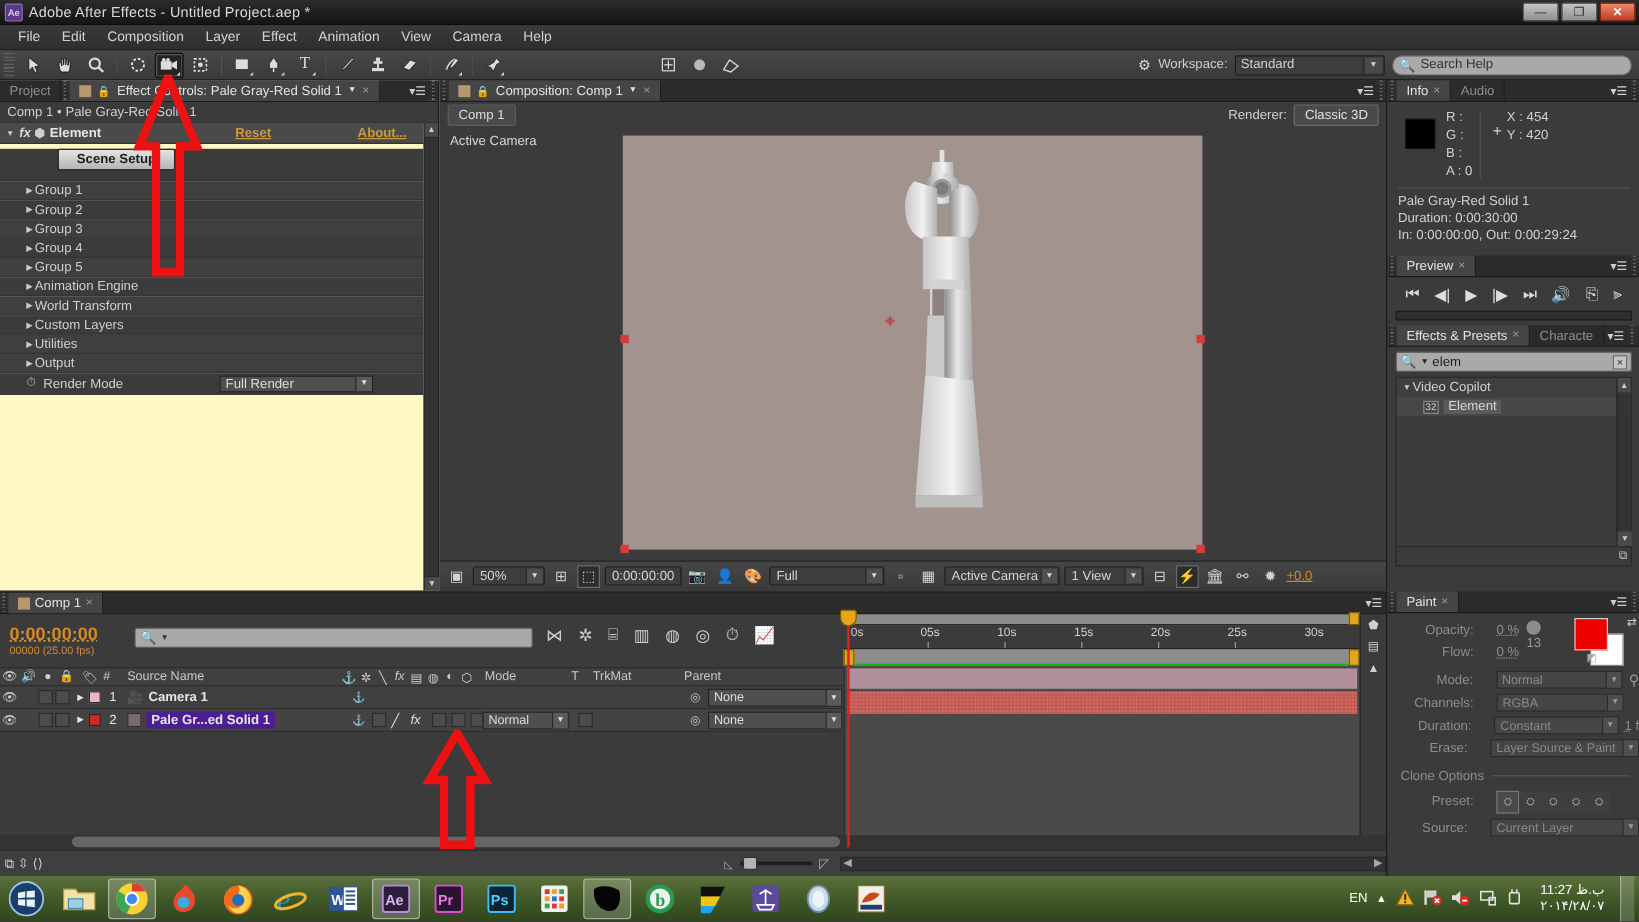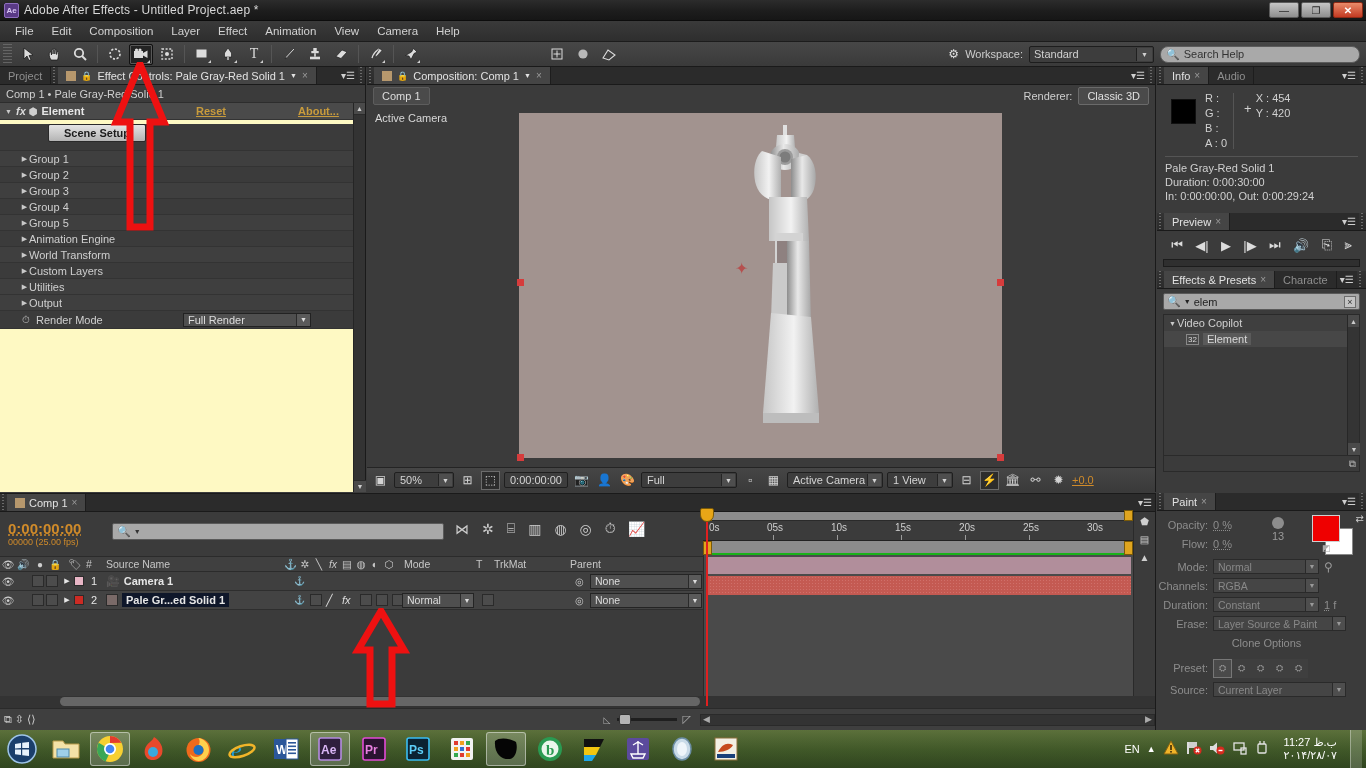--- a/index.html
+++ b/index.html
@@ -188,21 +188,21 @@
   .tl-switches { position:absolute; left:455px; top:8px; display:flex; gap:13px; align-items:center; color:#cdcdcd; font-size:14px;}
   .tl-colhdr { height:16px; background:#404040; border-top:1px solid #2b2b2b; border-bottom:1px solid #2b2b2b;
      display:flex; align-items:center; font-size:10.5px; color:#c7c7c7; position:relative;}
   .tl-row { height:19px; display:flex; align-items:center; position:relative; border-bottom:1px solid #2e2e2e;
      background:#3f3f3f; font-size:11px; color:#e6e6e6;}
   .tl-row.alt { background:#434343;}
   .eyebox { width:16px; text-align:center; color:#cfcfcf; font-size:10px;}
   .sqbox { width:12px; height:12px; background:#4c4c4c; border:1px solid #2a2a2a; margin-right:2px;}
   .labelchip { width:10px; height:10px; border:1px solid #2b2b2b; }
   .layername { font-weight:bold; }
-  .layername.sel { background:#0f172a; padding:1px 4px; }
+  .layername.sel { background:#4c1d95; padding:1px 4px; }
   .mode-sel { position:absolute; left:402px; width:72px; height:15px; background:#4f4f4f; border:1px solid #242424;
      font-size:10.5px; color:#ddd; display:flex; align-items:center; padding-left:4px;}
   .mode-sel .arw { position:absolute; right:0; top:0; bottom:0; width:13px; background:#5a5a5a; border-left:1px solid #2a2a2a;
      display:flex;align-items:center;justify-content:center;font-size:7px;}
   .par-sel { position:absolute; left:590px; width:112px; height:15px; background:#4f4f4f; border:1px solid #242424;
      font-size:10.5px; color:#ddd; display:flex; align-items:center; padding-left:4px;}
   .par-sel .arw { position:absolute; right:0; top:0; bottom:0; width:13px; background:#5a5a5a; border-left:1px solid #2a2a2a;
      display:flex;align-items:center;justify-content:center;font-size:7px;}
   .tl-graph { position:absolute; left:703px; top:18px; right:22px; bottom:24px; background:#4a4a4a; border-left:1px solid #2a2a2a;}
   .tl-ruler { position:absolute; left:703px; top:18px; right:22px; height:9px; background:#8c8c8c; border-bottom:1px solid #2a2a2a;}
@@ -223,21 +223,21 @@
      display:flex; align-items:center; gap:3px; padding-left:4px;}
   .tl-hscroll { position:absolute; left:0; right:0; bottom:22px; height:12px; background:#333; }
   .tl-hscroll .thumb { position:absolute; left:60px; top:1px; width:640px; height:9px; background:#666; border-radius:5px;}
   .zoomslider { margin-left:auto; display:flex; align-items:center; gap:6px; padding-right:6px;}
   .zs-track { width:60px; height:3px; background:#1f1f1f; position:relative;}
   .zs-knob { position:absolute; left:2px; top:-4px; width:12px; height:11px; background:#b4b4b4; border:1px solid #333; border-radius:2px;}
 
   
   #paint { position:absolute; left:1157px; top:493px; width:209px; height:237px; background:#3b3b3b;}
   .pf-row { display:flex; align-items:center; height:19px; font-size:11px; }
-  .pf-lab { width:56px; text-align:right; padding-right:5px; color:#8d8d8d;}
+  .pf-lab { width:90px; text-align:right; padding-right:19px; color:#8d8d8d;}
   .pf-val { color:#8d8d8d; text-decoration:underline; text-decoration-style:dotted;}
   .pf-sel { width:88px; height:15px; background:#454545; border:1px solid #2a2a2a; color:#888;
      font-size:10.5px; display:flex; align-items:center; padding-left:4px; position:relative;}
   .pf-sel .arw { position:absolute; right:0; top:0; bottom:0; width:13px; background:#4e4e4e;
      border-left:1px solid #2a2a2a; display:flex;align-items:center;justify-content:center;font-size:7px; color:#999;}
   .brushdot { width:12px; height:12px; border-radius:50%; background:#8d8d8d;}
   .col-fore { position:absolute; width:28px; height:27px; background:#ef0000; border:1px solid #d0d0d0;}
   .col-back { position:absolute; width:28px; height:27px; background:#fff; border:1px solid #888;}
   .preset-sq { width:19px; height:19px; display:flex; align-items:center; justify-content:center;
      background:#3f3f3f; font-size:9px; color:#9a9a9a;}
@@ -926,21 +926,21 @@
         <span class="pf-val" style="margin-left:5px;">1</span>
         <span style="margin-left:3px;color:#8d8d8d;">f</span>
       </div>
       <div class="pf-row">
         <span class="pf-lab">Erase:</span>
         <span class="pf-sel" style="width:133px;">
           <span>Layer Source &amp; Paint</span>
           <span class="arw">▼</span>
         </span>
       </div>
-      <div class="pf-row" style="margin-top:4px;flex-direction:column;">
+      <div class="pf-row" style="margin-top:4px;">
         <span style="color:#8d8d8d;padding-left:10px;">Clone Options</span>
         <span style="flex:1;height:1px;background:#565656;margin-left:6px;margin-right:8px;"></span>
       </div>
       <div class="pf-row" style="height:24px;">
         <span class="pf-lab">Preset:</span>
         <span class="preset-sq sel">⛭</span>
         <span class="preset-sq">⛭</span>
         <span class="preset-sq">⛭</span>
         <span class="preset-sq">⛭</span>
         <span class="preset-sq">⛭</span>

